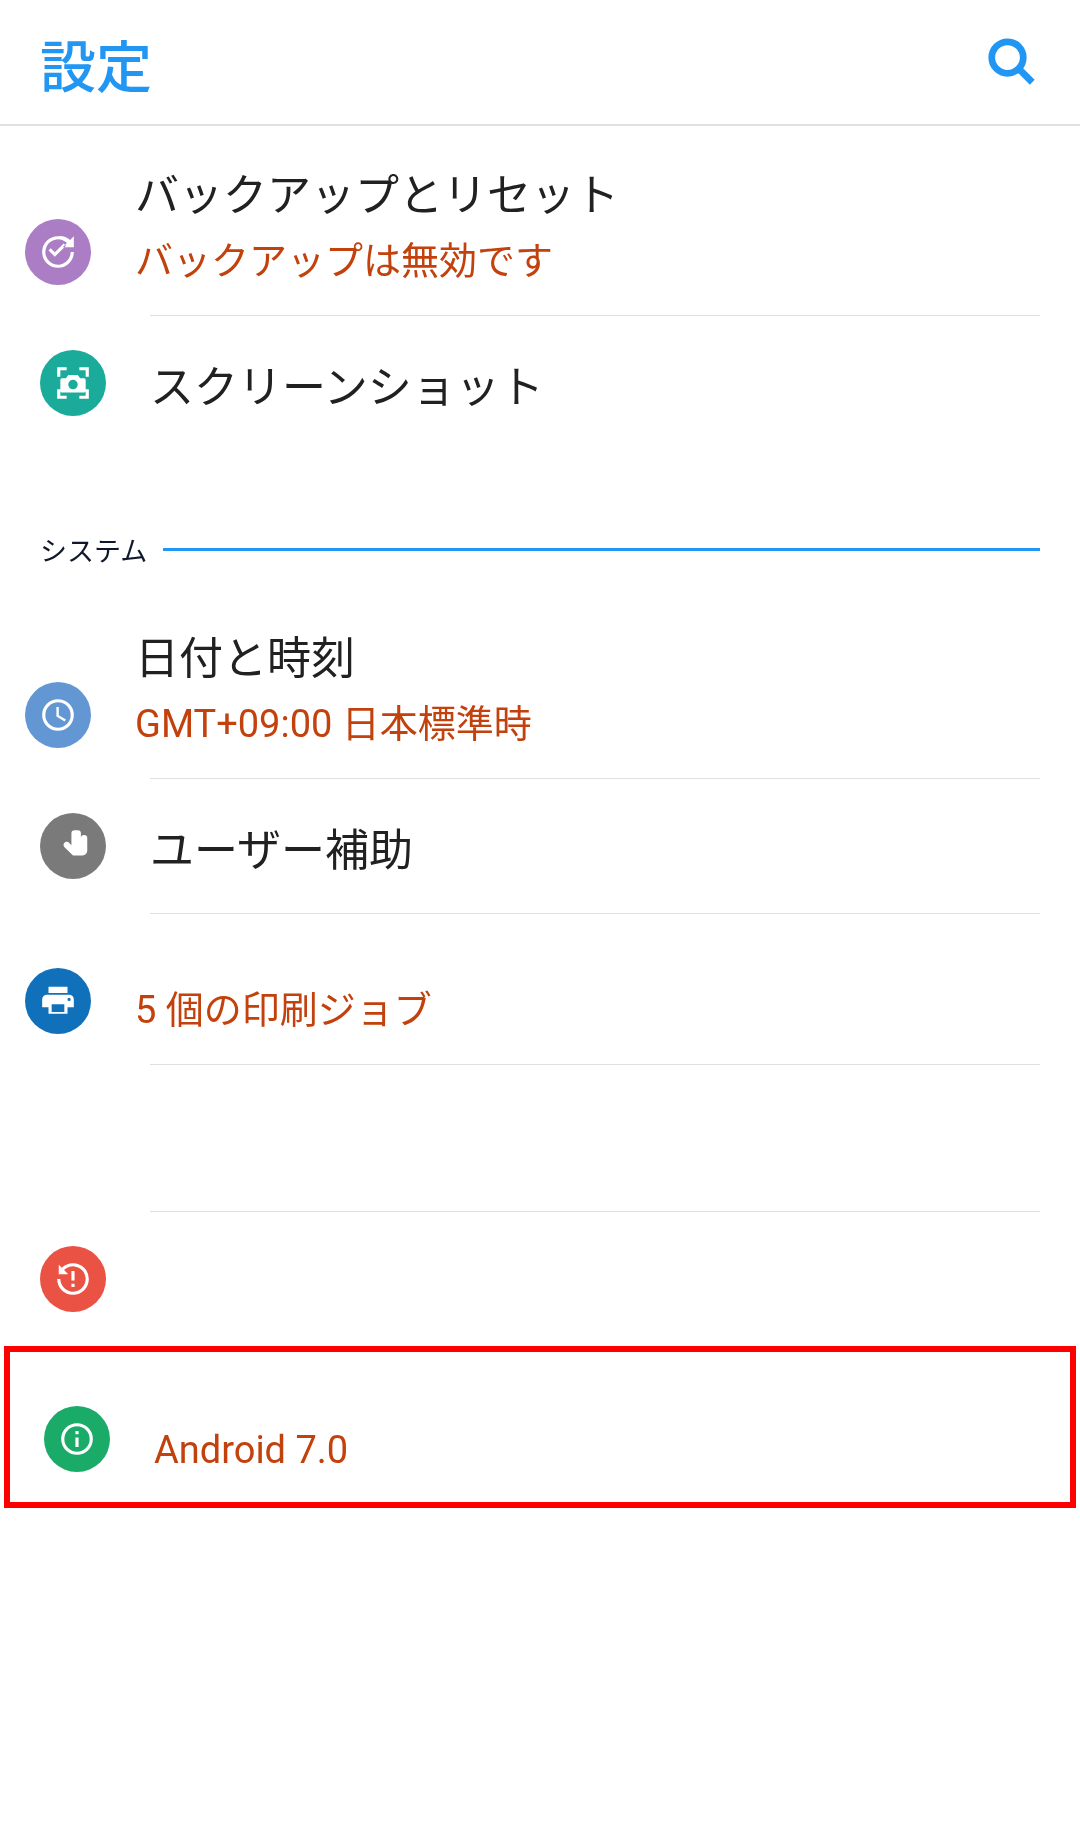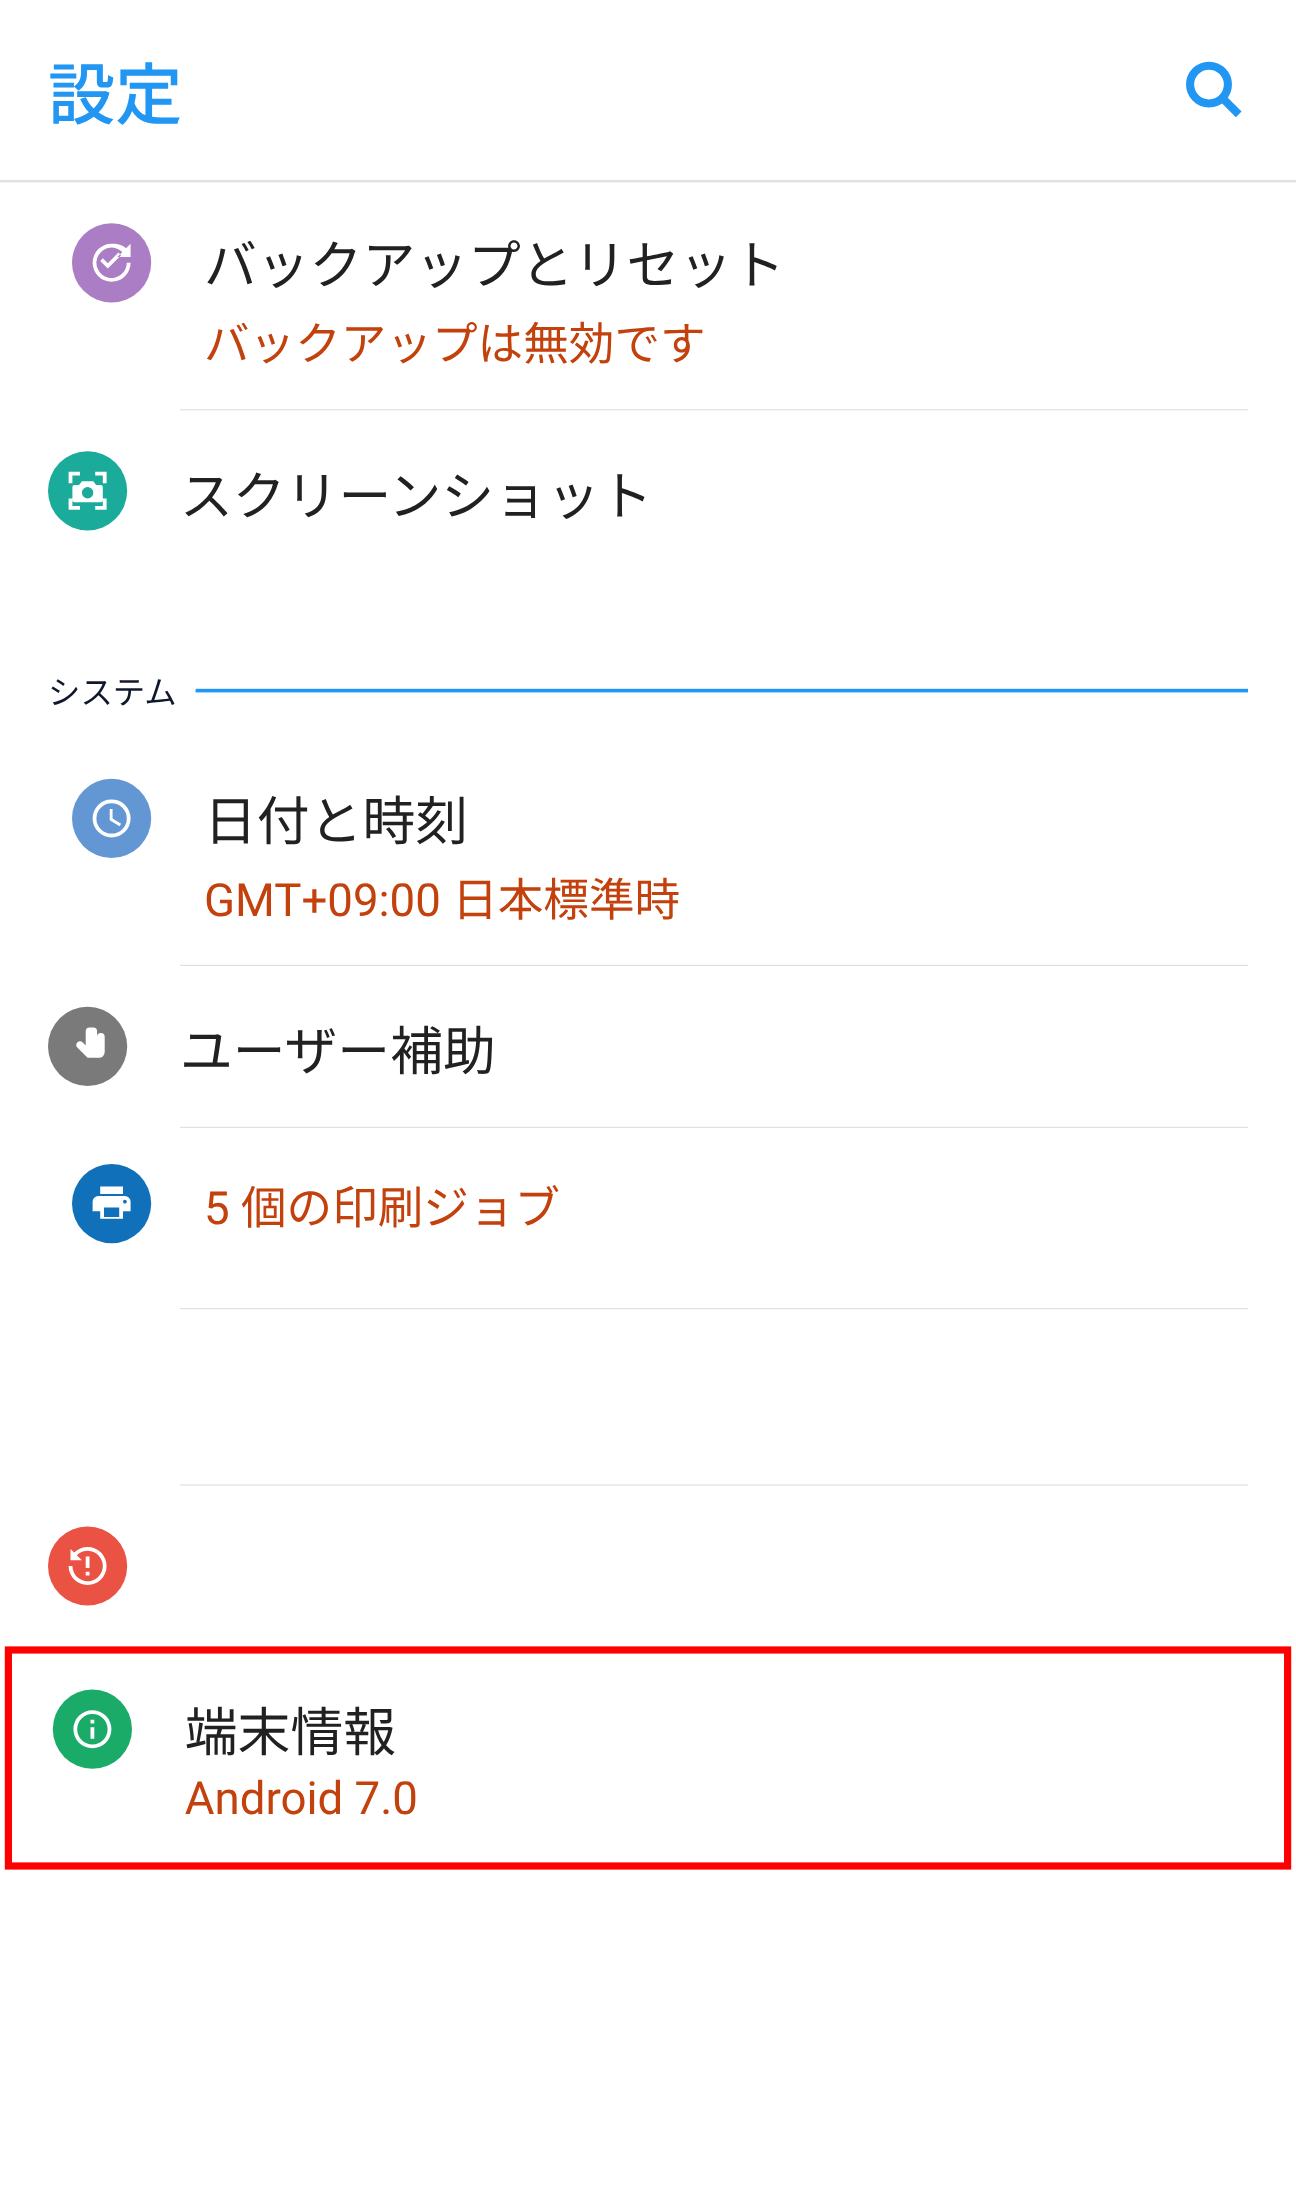--- a/index.html
+++ b/index.html
@@ -4,21 +4,21 @@
   <style>
     * { margin: 0; padding: 0; box-sizing: border-box; }
     body {
       width: 1080px;
       height: 1841px;
       font-family: -apple-system, BlinkMacSystemFont, "Segoe UI", Roboto, "Noto Sans CJK JP", sans-serif;
       background: #ffffff;
       overflow: hidden;
     }
     .header {
-      height: 152px;
+      height: 126px;
       display: flex;
       align-items: center;
       justify-content: space-between;
       padding: 0 40px;
       border-bottom: 2px solid #e0e0e0;
     }
     .header-title {
       font-size: 56px;
       font-weight: 500;
       color: #2196f3;
@@ -35,22 +35,22 @@
       height: 54px;
       stroke: #2196f3;
       fill: none;
       stroke-width: 3;
     }
     .content {
       padding-top: 4px;
     }
     .item {
       display: flex;
-      align-items: flex-start;
-      padding: 30px 60px;
+      align-items: flex-end;
+      padding: 30px 25px;
       min-height: 150px;
     }
     .item-short {
       display: flex;
       align-items: flex-end;
       padding: 34px 40px;
       min-height: 120px;
     }
     .icon-circle {
       width: 66px;
@@ -216,19 +216,18 @@
   </div>
 
   <div class="highlight-box">
     <div class="item" style="padding-left:34px;padding-right:34px;">
       <div class="icon-circle icon-green">
         <svg viewBox="0 0 24 24">
             <path d="M12 2a10 10 0 1 0 0 20 10 10 0 0 0 0-20zm0 18a8 8 0 1 1 0-16 8 8 0 0 1 0 16zm-1-13h2v2h-2V7zm0 4h2v6h-2v-6z"></path>
           </svg>
       </div>
       <div class="item-text">
-        <div class="item-title">端末情報</div>
         <div class="item-subtitle">Android 7.0</div>
       </div>
     </div>
   </div>
 
 </div>
 
 </body></html>

